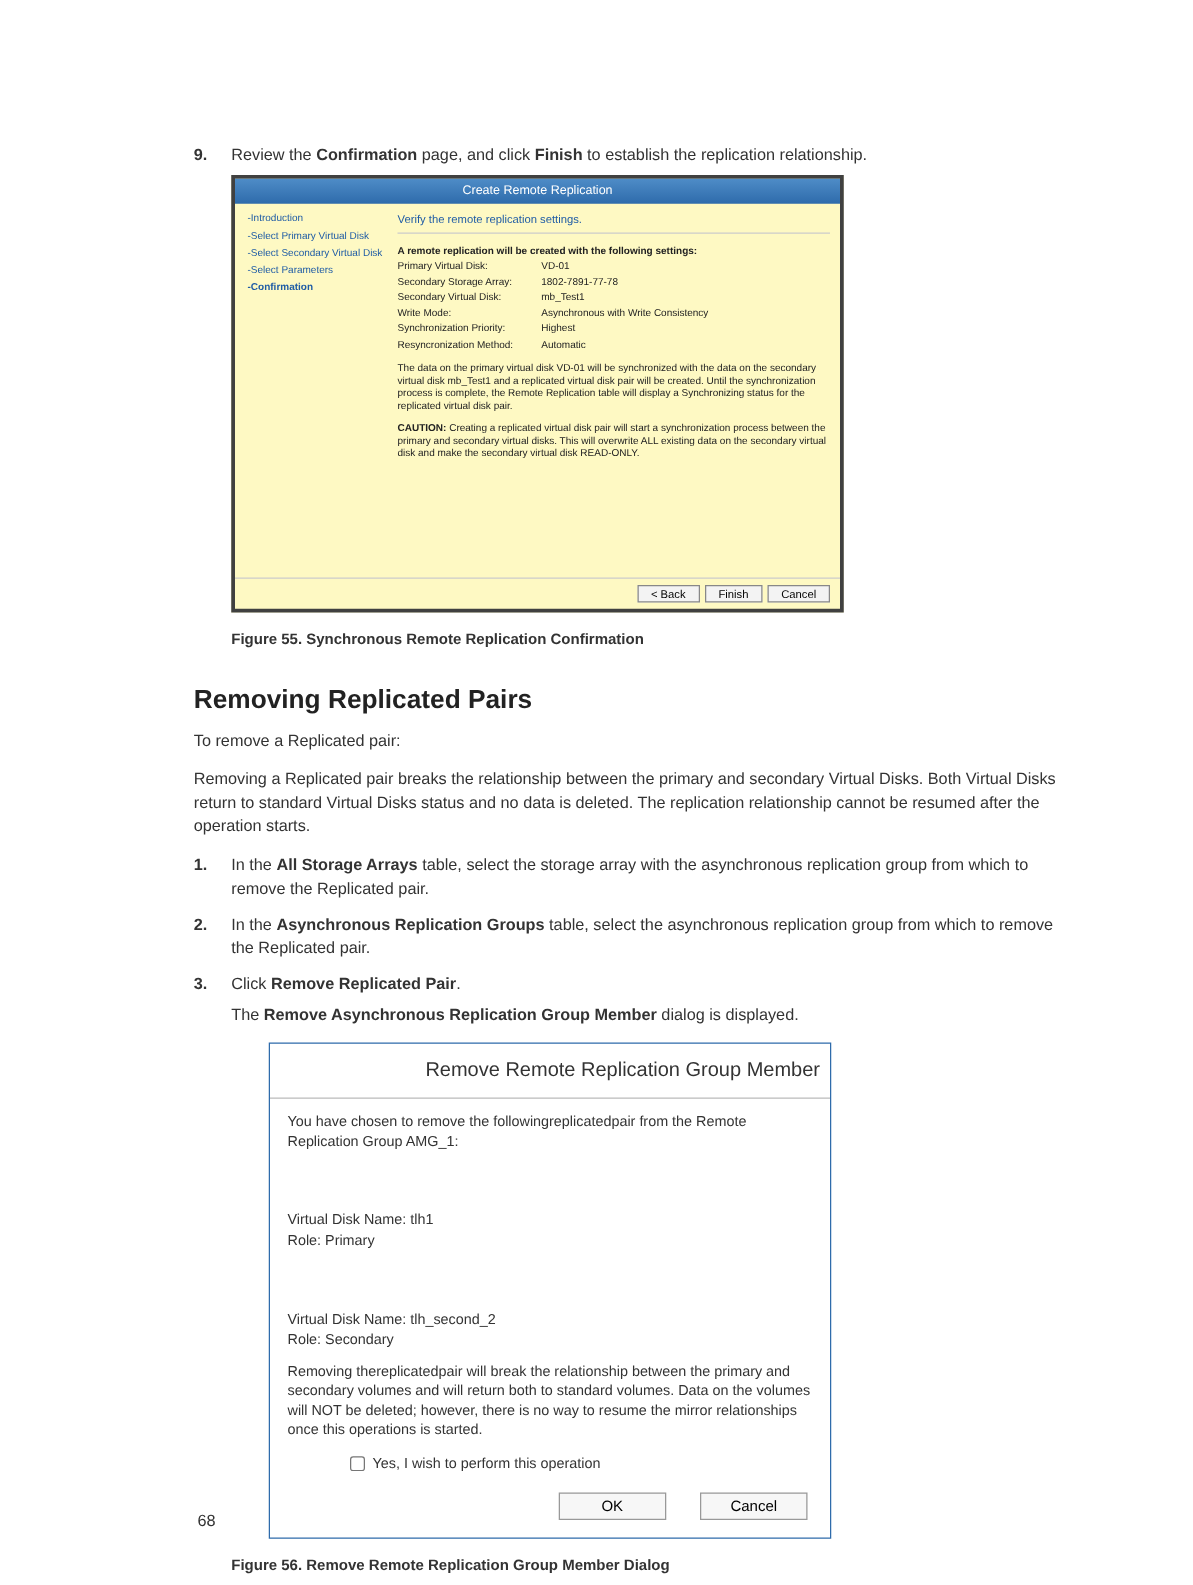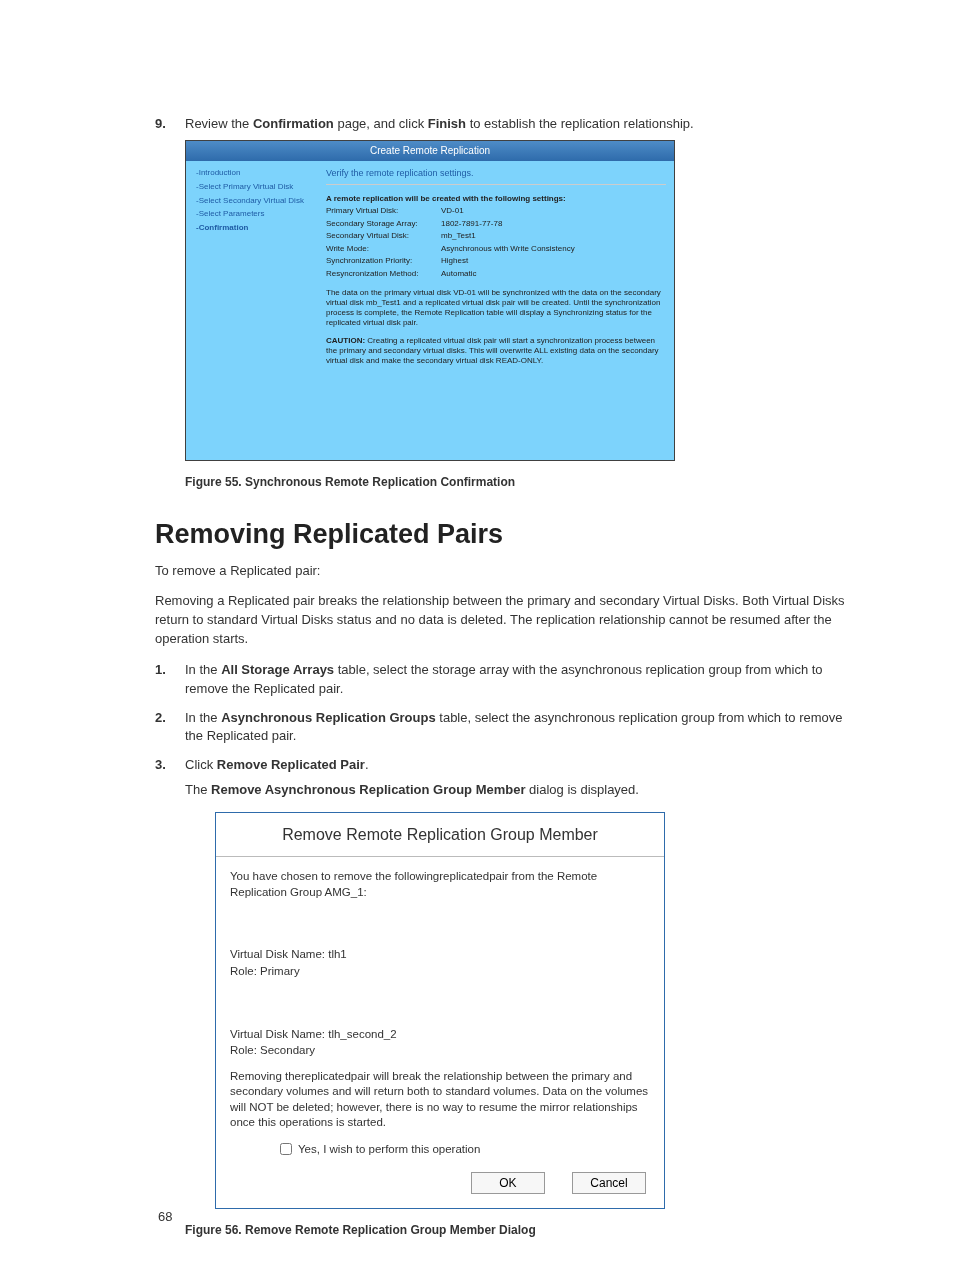--- a/index.html
+++ b/index.html
@@ -32,57 +32,56 @@
     top: 0;
     font-weight: 700;
   }
   .b { font-weight: 700; }
   .fig-caption {
     font-size: 12px;
     font-weight: 700;
     margin: 14px 0 28px 30px;
   }
   h2.section-h {
-    font-size: 27px;
+    font-size: 21px;
     font-weight: 700;
     color: #222;
     margin: 30px 0 12px 0;
   }
   p.body-p {
     font-size: 13px;
     line-height: 1.45;
     margin-bottom: 12px;
   }
   .page-num {
     position: absolute;
     left: 158px;
     bottom: 44px;
     font-size: 13px;
   }
 
   
   .wiz {
-    border: 1px solid #404040;
+    border: 3px solid #404040;
     width: 490px;
-    background: #7dd3fc;
+    background: #fef9c3;
     margin-top: 6px;
     font-size: 8px;
     color: #222;
   }
   .wiz-titlebar {
     background: linear-gradient(#4e8cc7, #2e6bab);
     color: #fff;
     text-align: center;
     padding: 3px 0;
     font-size: 10px;
   }
   .wiz-body {
     display: flex;
     padding: 6px 8px 4px 10px;
-    gap: 10px;
   }
   .wiz-side {
     width: 120px;
     flex: 0 0 120px;
     color: #1f5ca5;
   }
   .wiz-side div { margin-bottom: 2px; white-space: nowrap; }
   .wiz-side .current { font-weight: 700; }
   .wiz-main { flex: 1; }
   .wiz-main .verify {
@@ -120,40 +119,40 @@
     width: 450px;
     border: 1px solid #2e6bab;
     background: #fff;
     margin: 2px 0 10px 30px;
     font-size: 11.5px;
     color: #333;
   }
   .dlg-title {
     font-family: "Segoe UI", Arial, sans-serif;
     font-size: 16px;
-    text-align: center;
+    text-align: right;
     padding: 10px 8px;
     border-bottom: 1px solid #bbb;
     color: #333;
   }
   .dlg-body { padding: 12px 14px 14px 14px; }
   .dlg-body p { margin-bottom: 10px; line-height: 1.35; }
   .dlg-body .grp { margin-bottom: 10px; margin-top: 46px; }
   .dlg-check {
     display: flex;
     align-items: center;
     gap: 6px;
     margin: 6px 0 14px 6px;
     padding-left: 44px;
   }
   .dlg-check input { width: 12px; height: 12px; }
   .dlg-btns { text-align: right; padding-right: 4px; }
   .dlg-btns button {
     font-size: 12px;
-    width: 74px;
+    width: 86px;
     padding: 3px 0;
     margin-left: 24px;
     background: #f7f7f7;
     border: 1px solid #999;
     cursor: pointer;
   }
 </style>
 </head>
 <body>
 
@@ -184,20 +183,25 @@
             <div class="settings-line"><span class="lbl">Secondary Storage Array:</span><span class="val">1802-7891-77-78</span></div>
             <div class="settings-line"><span class="lbl">Secondary Virtual Disk:</span><span class="val">mb_Test1</span></div>
             <div class="settings-line"><span class="lbl">Write Mode:</span><span class="val">Asynchronous with Write Consistency</span></div>
             <div class="settings-line"><span class="lbl">Synchronization Priority:</span><span class="val">Highest</span></div>
             <div class="settings-line"><span class="lbl">Resyncronization Method:</span><span class="val">Automatic</span></div>
             <div class="wiz-desc">The data on the primary virtual disk VD-01 will be synchronized with the data on the secondary virtual disk mb_Test1 and a replicated virtual disk pair will be created. Until the synchronization process is complete, the Remote Replication table will display a Synchronizing status for the replicated virtual disk pair.</div>
             <div class="wiz-caution"><span class="b">CAUTION:</span><span> Creating a replicated virtual disk pair will start a synchronization process between the primary and secondary virtual disks. This will overwrite ALL existing data on the secondary virtual disk and make the secondary virtual disk READ-ONLY.</span></div>
             <div class="wiz-spacer"></div>
           </div>
         </div>
+        <div class="wiz-footer">
+          <button>&lt; Back</button>
+          <button>Finish</button>
+          <button>Cancel</button>
+        </div>
       </div>
     </li>
   </ol>
 
   <div class="fig-caption">Figure 55. Synchronous Remote Replication Confirmation</div>
 
   <h2 class="section-h">Removing Replicated Pairs</h2>
 
   <p class="body-p">To remove a Replicated pair:</p>
   <p class="body-p">Removing a Replicated pair breaks the relationship between the primary and secondary Virtual Disks. Both Virtual Disks return to standard Virtual Disks status and no data is deleted. The replication relationship cannot be resumed after the operation starts.</p>

